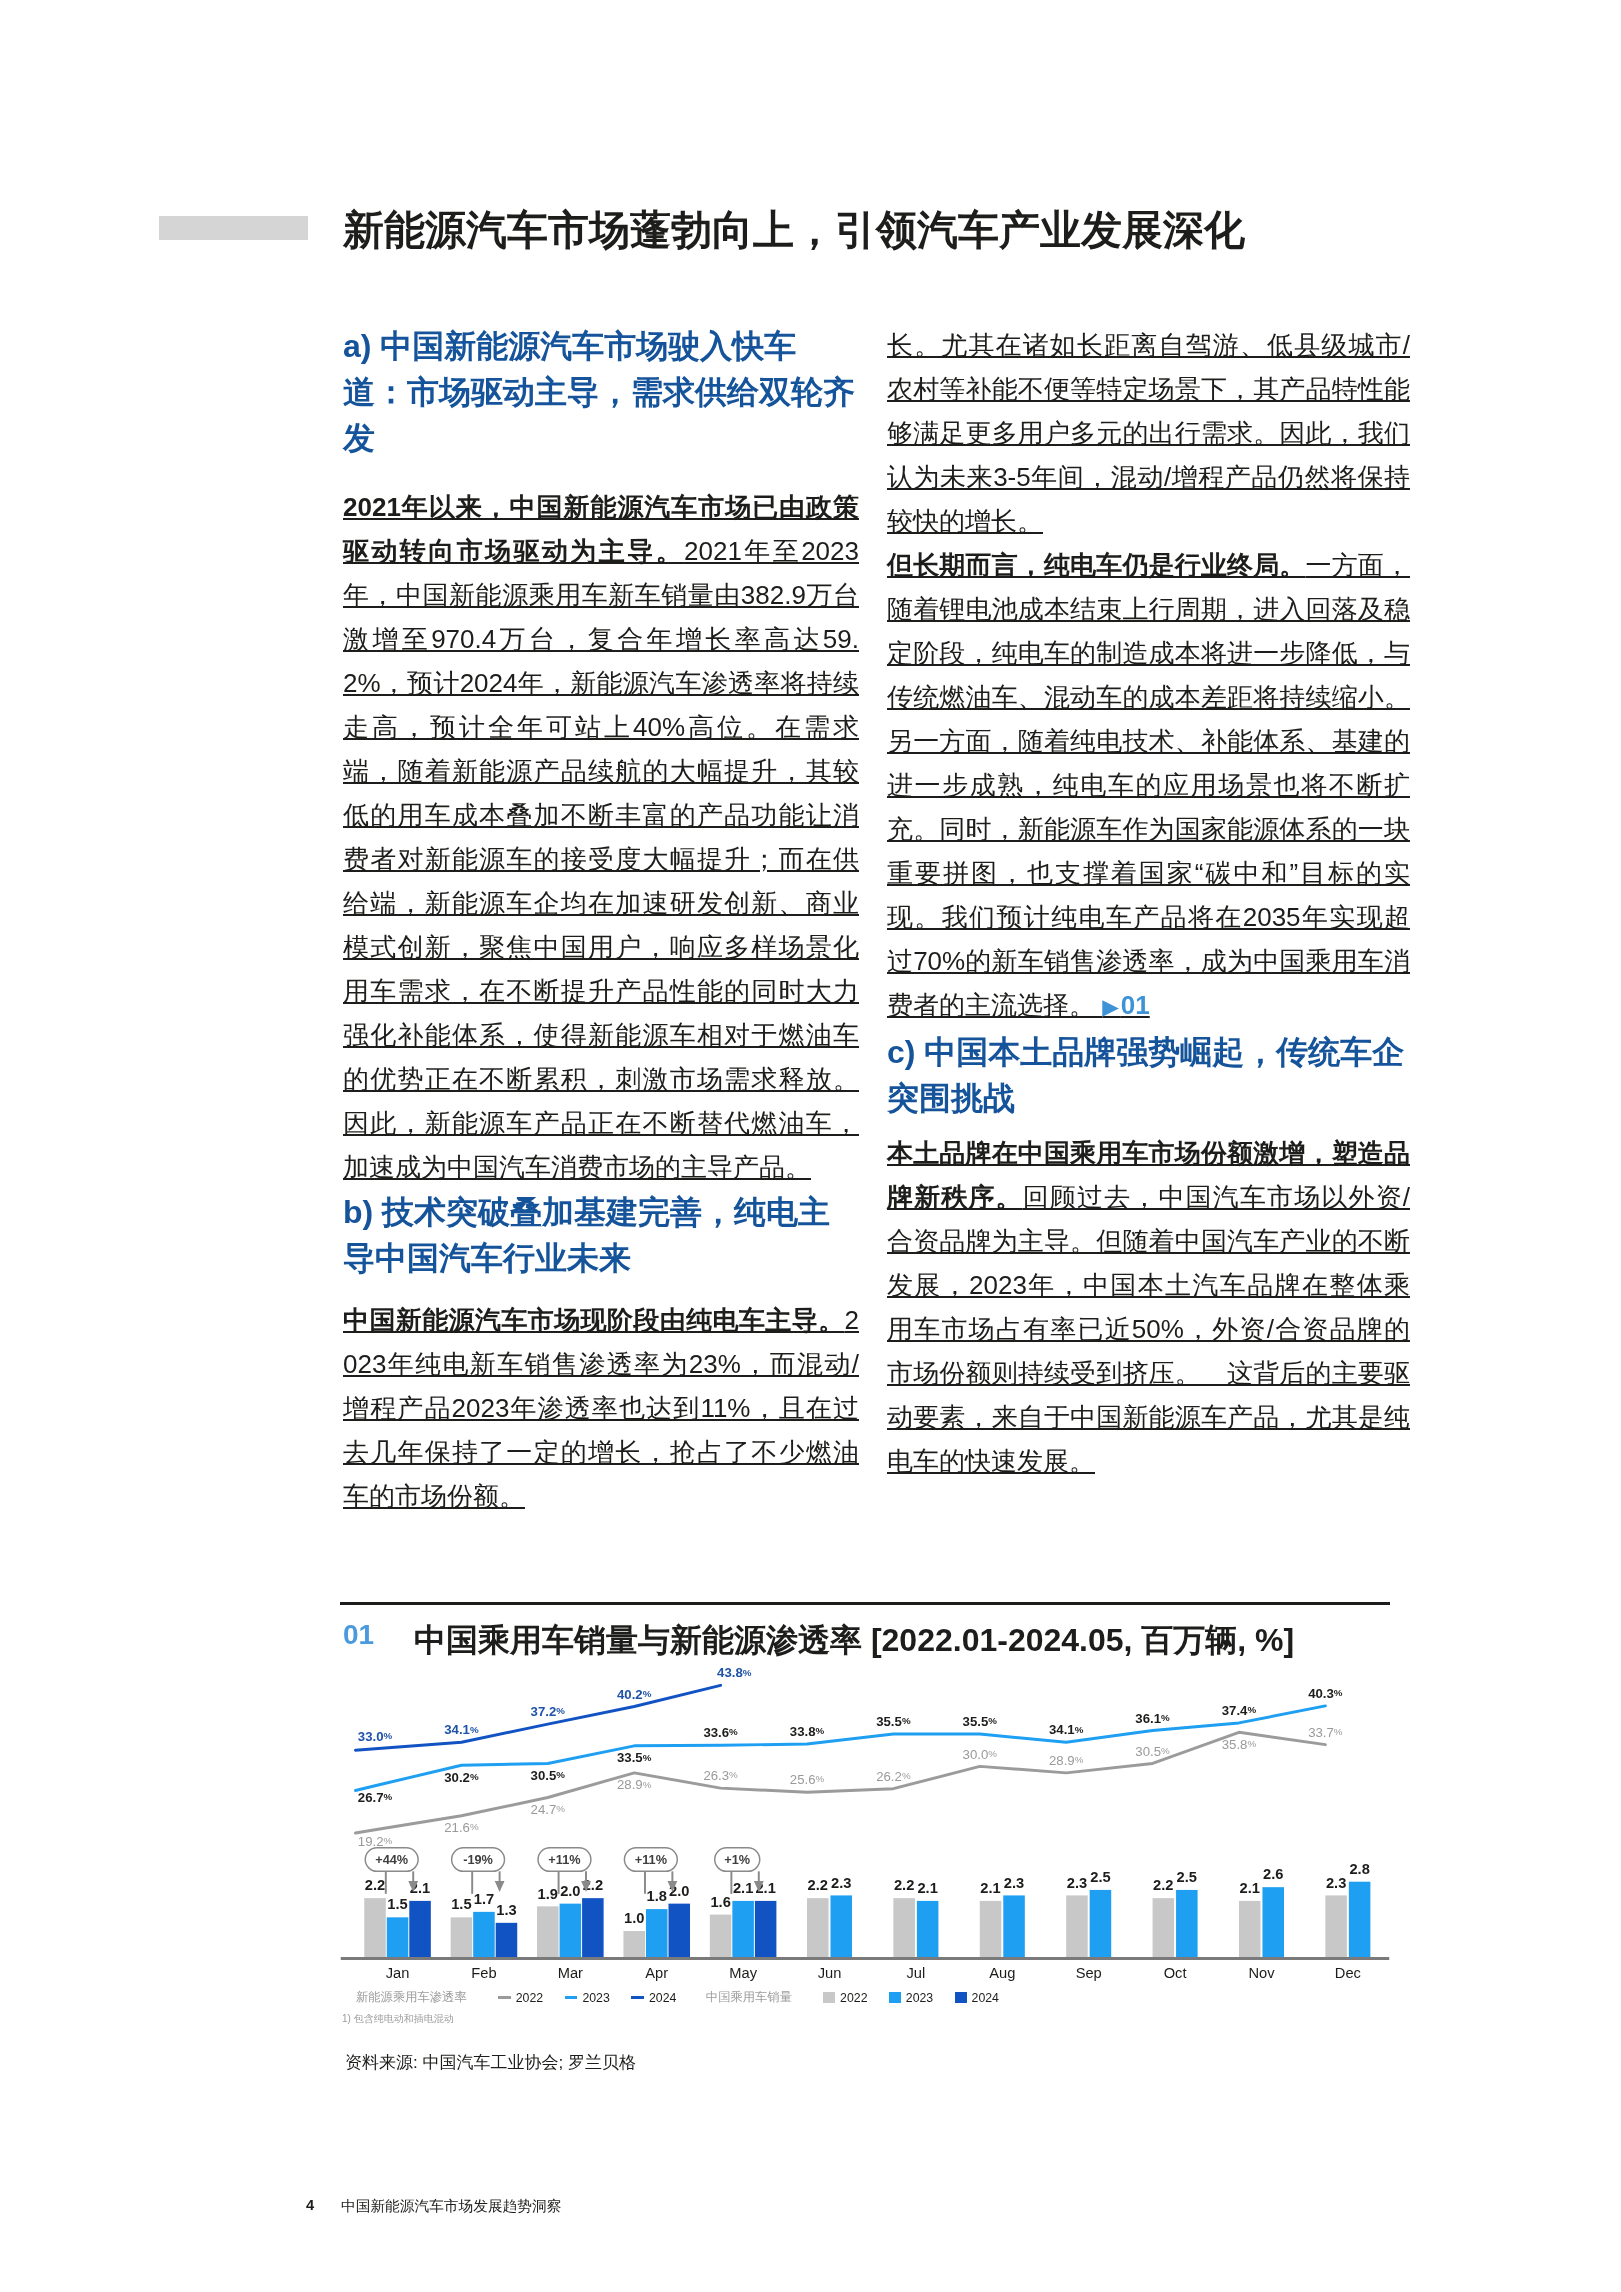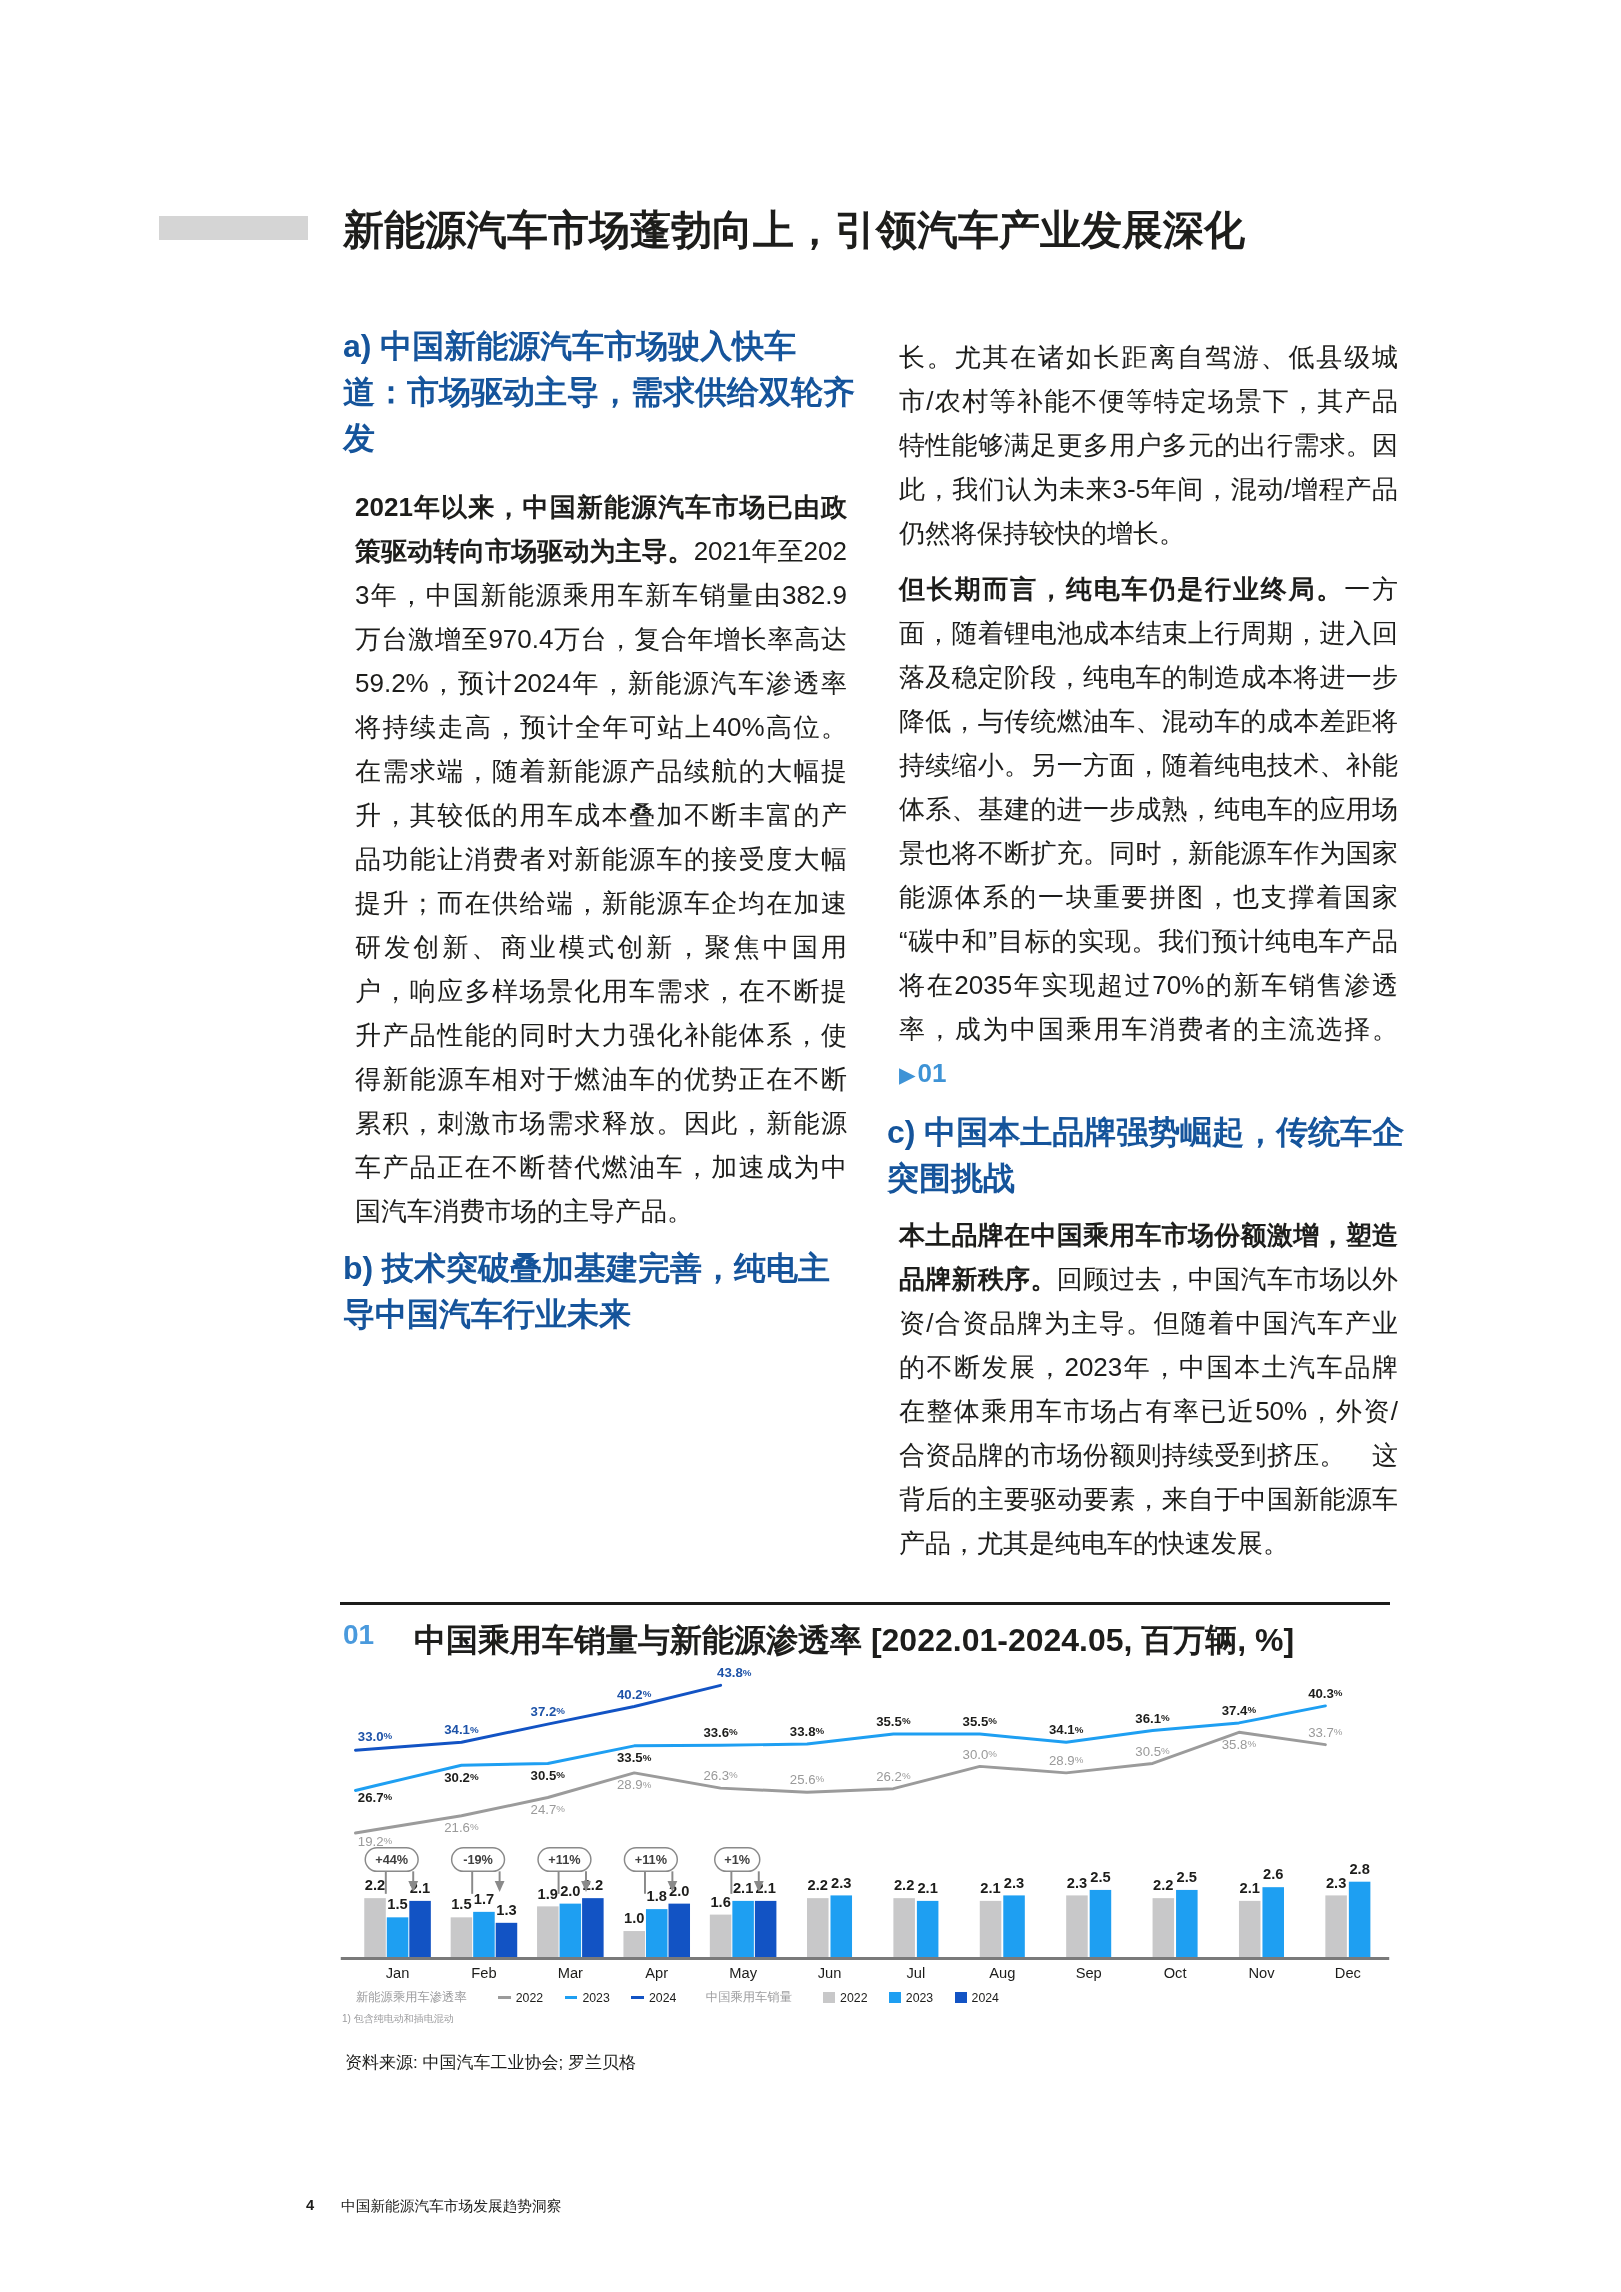--- a/index.html
+++ b/index.html
@@ -8,22 +8,22 @@
   
   .accent-bar{position:absolute;left:159px;top:216px;width:149px;height:23.5px;background:#d5d5d5;}
   .page-title{position:absolute;left:343px;top:206px;width:1078px;margin:0;
               font-size:41px;font-weight:bold;line-height:49px;color:#1d1d1b;}
   
   .col{position:absolute;top:323px;}
   .col-left{left:343px;width:516px;}
   .col-right{left:887px;width:523px;}
   .sec-heading{font-size:32px;line-height:46px;font-weight:bold;color:#15549b;margin:0;}
   .hma{margin-bottom:23.5px;} .hmb{margin-bottom:17.6px;} .hmc{margin-bottom:9.8px;}
-  p.body{font-size:26px;line-height:44px;margin:12px;text-align:justify;
-         word-break:break-all;overflow-wrap:anywhere;}
+  p.body{font-size:26px;line-height:44px;margin:0;text-align:justify;
+         word-break:break-all;overflow-wrap:anywhere;text-decoration:underline;}
   .pma{margin-bottom:25.5px;} .pm1{margin-bottom:23.5px;} .pm2{margin-bottom:35px;}
   .pm3{margin-bottom:41px;} .mb0{margin-bottom:0;}
   .fig-ref{color:#3e93d6;font-weight:bold;white-space:nowrap;}
   .fig-ref .tri{font-size:21.6px;letter-spacing:2px;}
   
   .fig-rule{position:absolute;left:340px;top:1602px;width:1050px;height:2.9px;background:#1d1d1b;}
   .fig-number{position:absolute;left:343px;top:1619px;font-size:28px;font-weight:bold;color:#4a9add;}
   .fig-title{position:absolute;left:414px;top:1619px;font-size:32px;font-weight:bold;color:#1d1d1b;}
   #chart-svg{position:absolute;left:340px;top:1654px;width:1050px;height:372px;}
   .legend{position:absolute;left:356px;top:1989px;display:flex;
@@ -44,20 +44,21 @@
 
 <div class="page">
 
   <div class="accent-bar"></div>
   <h1 class="page-title">新能源汽车市场蓬勃向上，引领汽车产业发展深化</h1>
 
   <div class="col col-left">
     <h2 class="sec-heading hma">a) 中国新能源汽车市场驶入快车道：市场驱动主导，需求供给双轮齐发</h2>
     <p class="body pma"><b>2021年以来，中国新能源汽车市场已由政策驱动转向市场驱动为主导。</b><span>2021年至2023年，中国新能源乘用车新车销量由382.9万台激增至970.4万台，复合年增长率高达59.2%，预计2024年，新能源汽车渗透率将持续走高，预计全年可站上40%高位。在需求端，随着新能源产品续航的大幅提升，其较低的用车成本叠加不断丰富的产品功能让消费者对新能源车的接受度大幅提升；而在供给端，新能源车企均在加速研发创新、商业模式创新，聚焦中国用户，响应多样场景化用车需求，在不断提升产品性能的同时大力强化补能体系，使得新能源车相对于燃油车的优势正在不断累积，刺激市场需求释放。因此，新能源车产品正在不断替代燃油车，加速成为中国汽车消费市场的主导产品。</span></p>
     <h2 class="sec-heading hmb">b) 技术突破叠加基建完善，纯电主导中国汽车行业未来</h2>
+    <p class="body mb0"><b>中国新能源汽车市场现阶段由纯电车主导。</b><span>2023年纯电新车销售渗透率为23%，而混动/增程产品2023年渗透率也达到11%，且在过去几年保持了一定的增长，抢占了不少燃油车的市场份额。</span></p>
   </div>
 
   <div class="col col-right">
     <p class="body pm1">长。尤其在诸如长距离自驾游、低县级城市/农村等补能不便等特定场景下，其产品特性能够满足更多用户多元的出行需求。因此，我们认为未来3-5年间，混动/增程产品仍然将保持较快的增长。</p>
     <p class="body pm2"><b>但长期而言，纯电车仍是行业终局。</b><span>一方面，随着锂电池成本结束上行周期，进入回落及稳定阶段，纯电车的制造成本将进一步降低，与传统燃油车、混动车的成本差距将持续缩小。另一方面，随着纯电技术、补能体系、基建的进一步成熟，纯电车的应用场景也将不断扩充。同时，新能源车作为国家能源体系的一块重要拼图，也支撑着国家“碳中和”目标的实现。我们预计纯电车产品将在2035年实现超过70%的新车销售渗透率，成为中国乘用车消费者的主流选择。</span> <span class="fig-ref"><span class="tri">▶</span><span>01</span></span></p>
     <h2 class="sec-heading hmc">c) 中国本土品牌强势崛起，传统车企突围挑战</h2>
     <p class="body pm3"><b>本土品牌在中国乘用车市场份额激增，塑造品牌新秩序。</b><span>回顾过去，中国汽车市场以外资/合资品牌为主导。但随着中国汽车产业的不断发展，2023年，中国本土汽车品牌在整体乘用车市场占有率已近50%，外资/合资品牌的市场份额则持续受到挤压。　这背后的主要驱动要素，来自于中国新能源车产品，尤其是纯电车的快速发展。</span></p>
   </div>
 
   <div class="fig-rule"></div>

